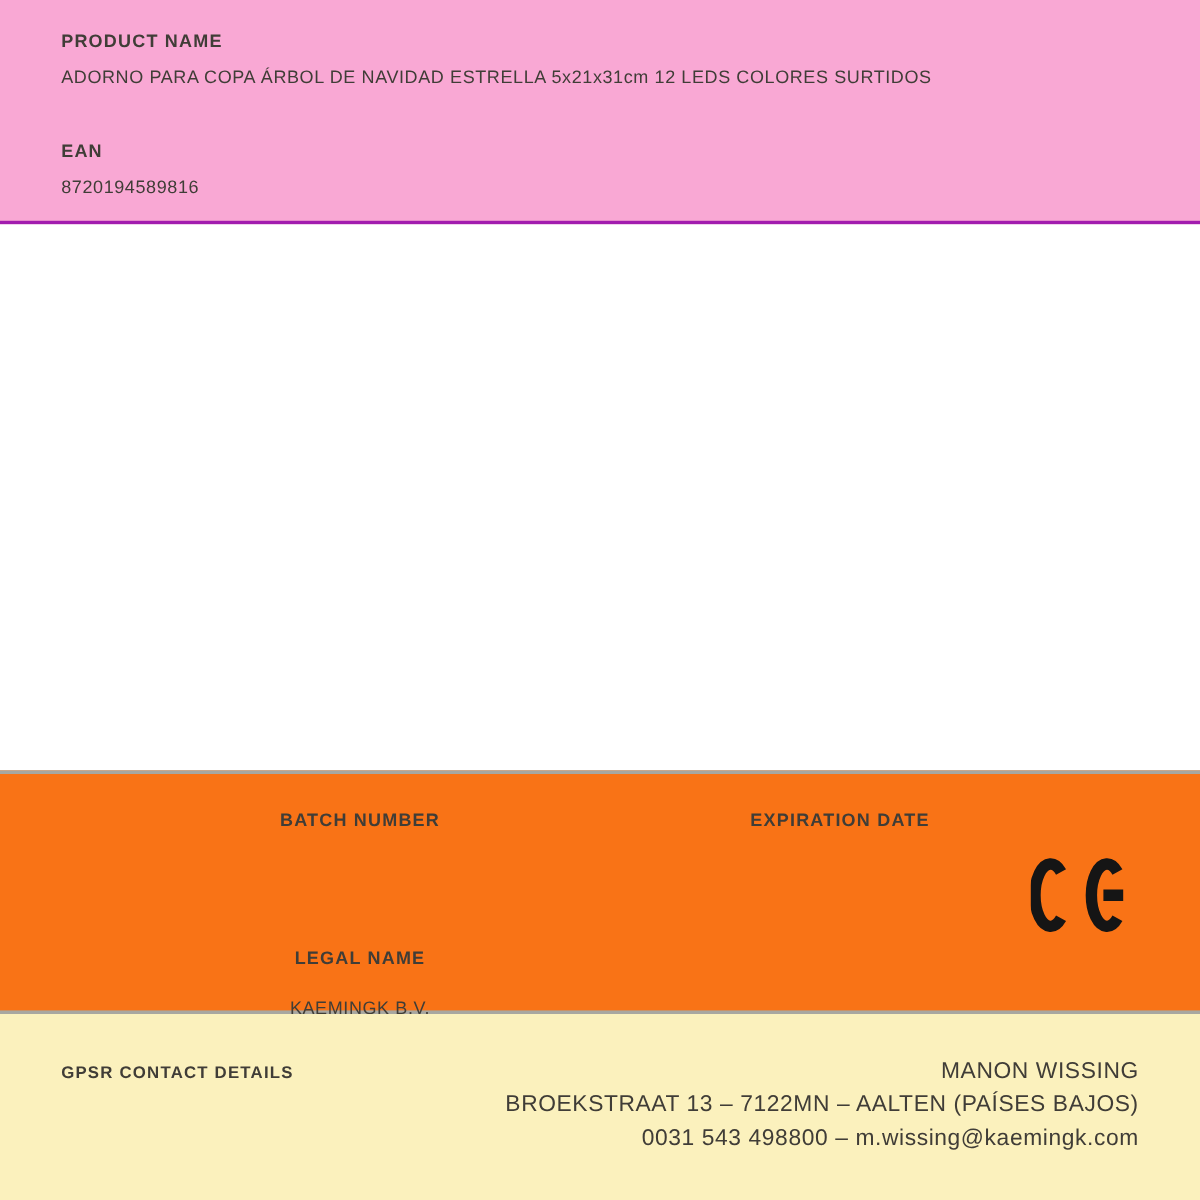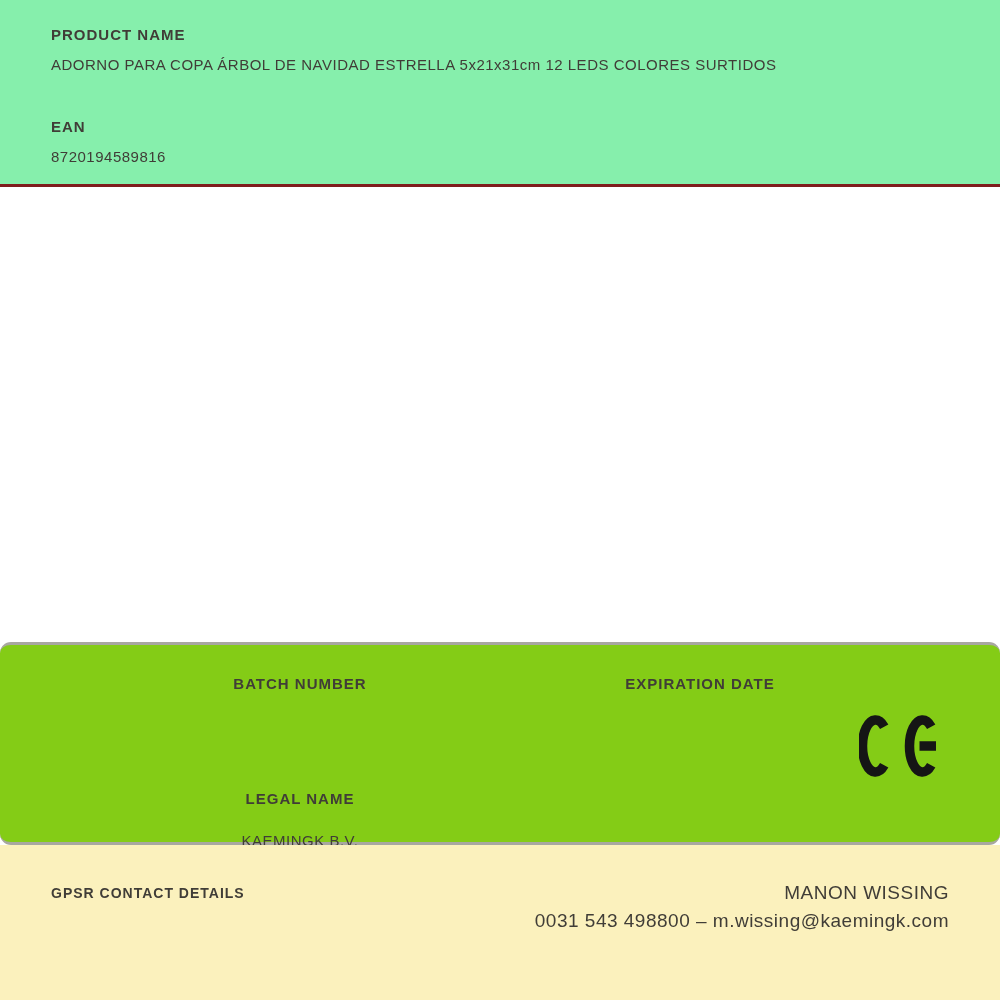--- a/index.html
+++ b/index.html
@@ -11,22 +11,22 @@
     color: #403D37;
     overflow: hidden;
   }
 
   
   .header-band {
     position: absolute;
     top: 0; left: 0;
     width: 100%;
     height: 184px;
-    background: #86efac;
-    border-bottom: 3px solid #7f1d1d;
+    background: #f9a8d4;
+    border-bottom: 3px solid #a21caf;
   }
   .header-inner { padding: 26px 51px 0 51px; }
   .field-label {
     font-size: 15px;
     font-weight: 700;
     letter-spacing: 1px;
     line-height: 18px;
   }
   .field-value {
     font-size: 15px;
@@ -45,24 +45,23 @@
     height: 455px;
     background: #ffffff;
   }
 
   
   .details-band {
     position: absolute;
     top: 642px; left: 0;
     width: 100%;
     height: 197px;
-    background: #84cc16;
+    background: #f97316;
     border-top: 3px solid #A8A7A0;
     border-bottom: 3px solid #A8A7A0;
-    border-radius: 11px;
   }
   .detail-row {
     display: flex;
     width: 100%;
   }
   .detail-row.row-1 { margin-top: 30px; }
   .detail-row.row-2 { margin-top: 55px; }
   .detail-cell {
     width: 40%;
     text-align: center;
@@ -149,16 +148,17 @@
       <path d="M 60.5 31 L 77 31"></path>
     </svg>
   </div>
 </section>
 
 <section class="contact-band">
   <div class="contact-inner">
     <div class="contact-heading">GPSR CONTACT DETAILS</div>
     <div class="contact-lines">
       <div class="contact-line">MANON WISSING</div>
+      <div class="contact-line">BROEKSTRAAT 13 – 7122MN – AALTEN (PAÍSES BAJOS)</div>
       <div class="contact-line">0031 543 498800 – m.wissing@kaemingk.com</div>
     </div>
   </div>
 </section>
 
 </body></html>

